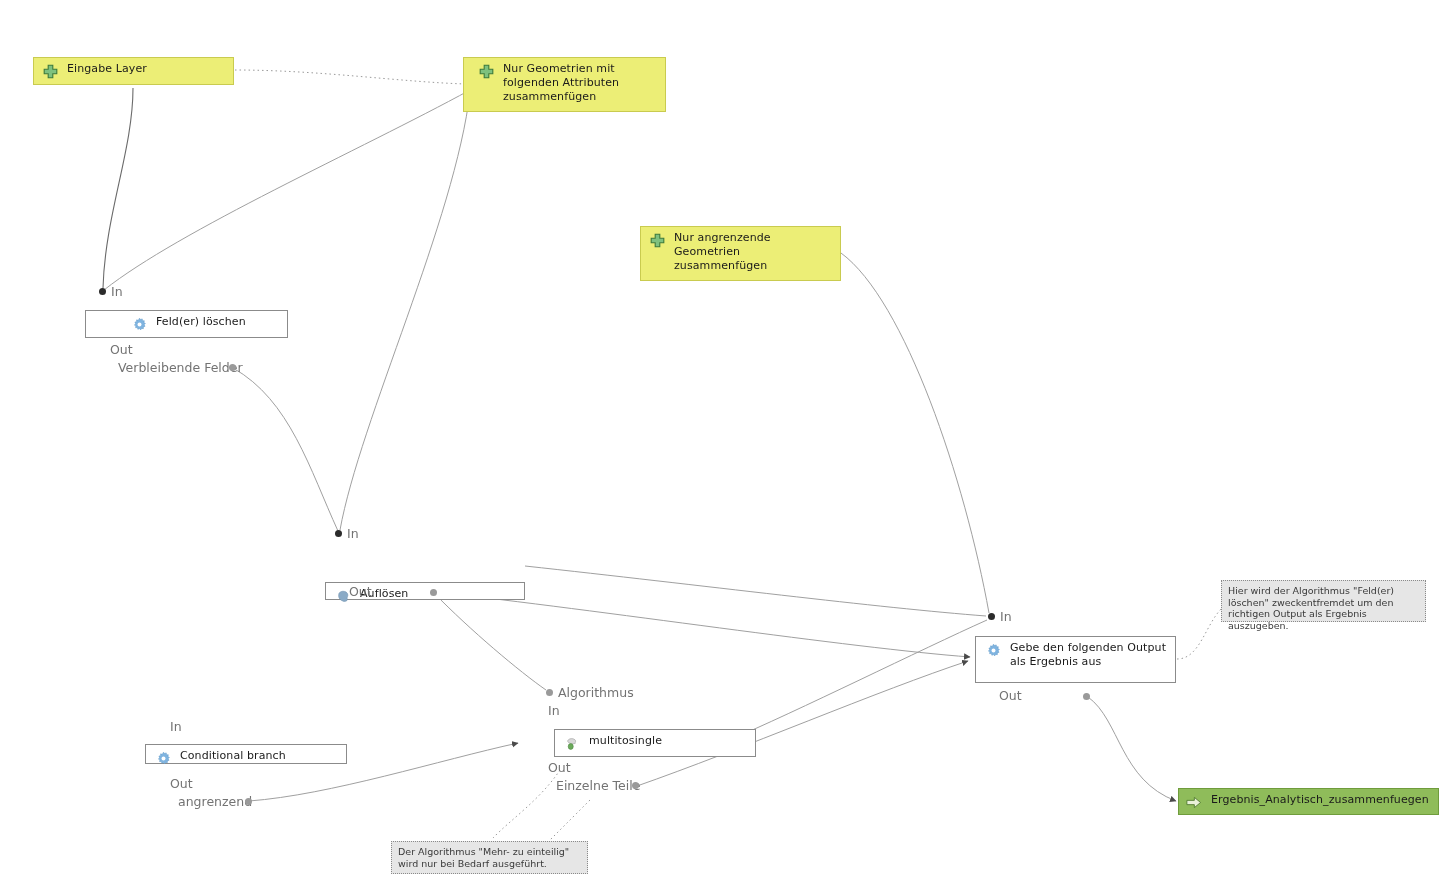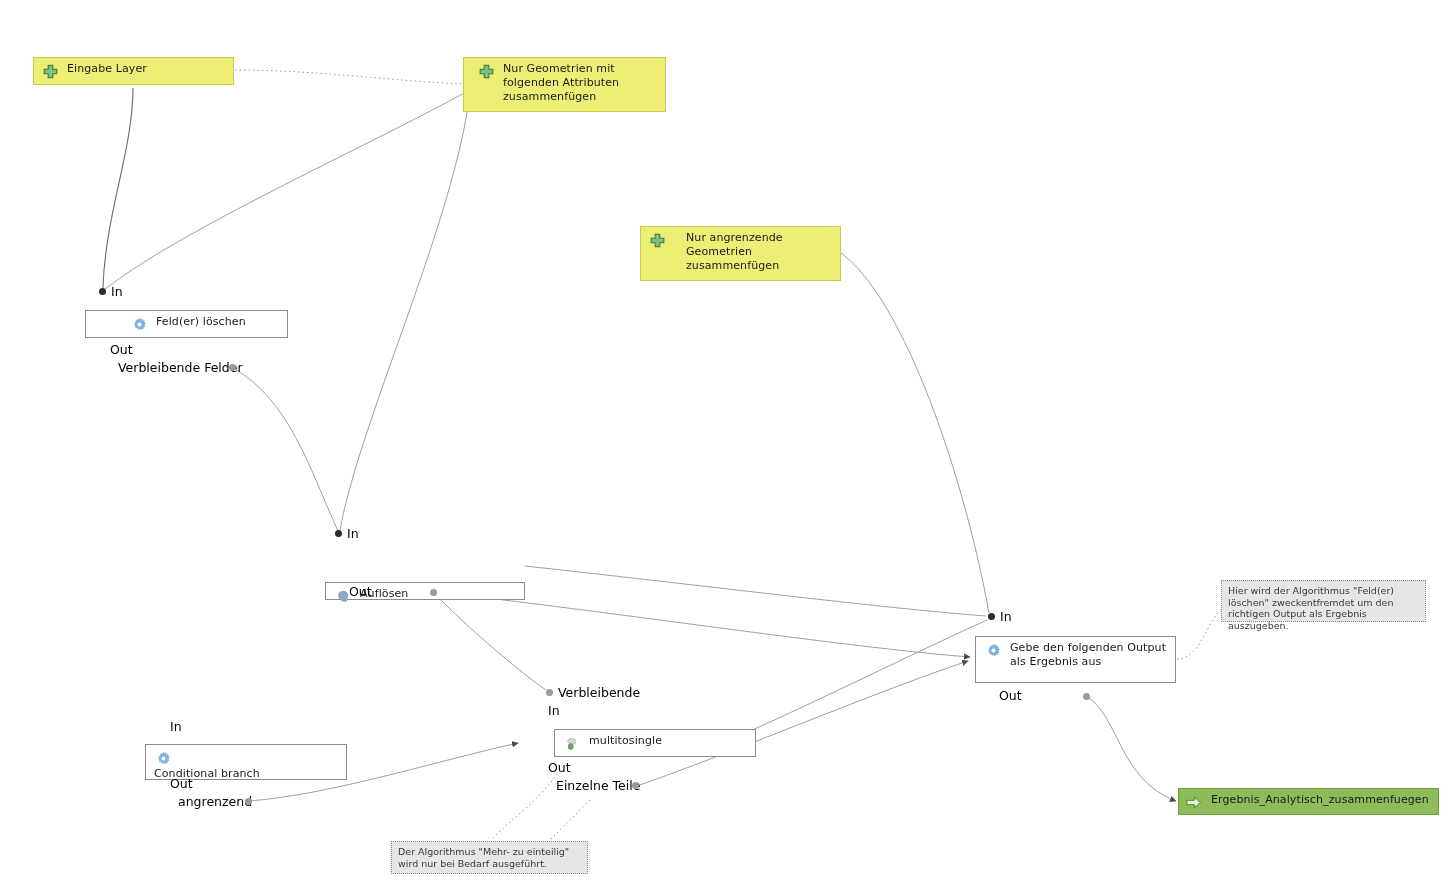--- a/index.html
+++ b/index.html
@@ -66,21 +66,21 @@
     justify-content: center;
   }
   .node-label {
     flex: 1 1 auto;
     white-space: pre-line;
     color: #1a1a1a;
   }
   .port-label {
     position: absolute;
     font-size: 12.5px;
-    color: #000000;
+    color: #737373;
     white-space: nowrap;
     line-height: 14px;
   }
   .comment {
     position: absolute;
     box-sizing: border-box;
     background: #e6e6e6;
     border: 1px dotted #8a8a8a;
     font-size: 9.5px;
     line-height: 11.5px;
@@ -162,21 +162,21 @@
     <span class="node-icon">
       <svg width="15" height="15" viewBox="0 0 15 15">
         <path d="M5.2,1.2 h4.6 v4 h4 v4.6 h-4 v4 h-4.6 v-4 h-4 v-4.6 h4 z" fill="#7ec17e" stroke="#3d7a3d" stroke-width="1.1"></path>
       </svg>
     </span>
     <span class="node-label">Nur Geometrien mit
 folgenden Attributen
 zusammenfügen</span>
   </div>
 
-  <div class="node param" style="left:640px; top:226px; width:201px; height:55px;gap:12px;">
+  <div class="node param" style="left:640px; top:226px; width:201px; height:55px;">
     <span class="node-icon">
       <svg width="15" height="15" viewBox="0 0 15 15">
         <path d="M5.2,1.2 h4.6 v4 h4 v4.6 h-4 v4 h-4.6 v-4 h-4 v-4.6 h4 z" fill="#7ec17e" stroke="#3d7a3d" stroke-width="1.1"></path>
       </svg>
     </span>
     <span class="node-label">Nur angrenzende
 Geometrien
 zusammenfügen</span>
   </div>
 
@@ -228,38 +228,38 @@
     </span>
     <span class="node-label">Gebe den folgenden Output
 als Ergebnis aus</span>
   </div>
 
   <div class="port-label" style="left:999px; top:689px;">Out</div>
   <div class="dot hollowgray" style="left:1083px; top:693px;"></div>
 
   <div class="port-label" style="left:170px; top:720px;">In</div>
 
-  <div class="node alg" style="left:145px; top:744px; width:202px; height:36px;flex-direction:column;">
+  <div class="node alg" style="left:145px; top:744px; width:202px; height:20px;">
     <span class="node-icon">
       <svg width="15" height="15" viewBox="0 0 16 16">
         <g fill="#7fb4e0" stroke="#5c96c8" stroke-width="0.5">
           <path d="M8,1.2 l1.1,1.5 1.8,-0.7 0.4,1.9 1.9,0.1 -0.5,1.85 1.6,1.05 -1.35,1.35 0.95,1.65 -1.8,0.65 0.05,1.9 -1.9,-0.3 -1,1.6 -1.25,-1.4 -1.75,0.8 -0.55,-1.85 -1.9,0.05 0.35,-1.9 -1.65,-0.95 1.4,-1.3 -0.8,-1.75 1.85,-0.5 -0.1,-1.9 1.9,0.4 z"></path>
         </g>
         <circle cx="8" cy="8" r="2.1" fill="#ffffff"></circle>
       </svg>
     </span>
     <span class="node-label">Conditional branch</span>
   </div>
 
   <div class="port-label" style="left:170px; top:777px;">Out</div>
   <div class="port-label" style="left:178px; top:795px;">angrenzend</div>
   <div class="dot hollowgray" style="left:245px; top:798px;"></div>
 
   <div class="dot hollowgray" style="left:546px; top:689px;"></div>
-  <div class="port-label" style="left:558px; top:686px;">Verbleibende</div>
+  <div class="port-label" style="left:558px; top:686px;">Algorithmus</div>
   <div class="port-label" style="left:548px; top:704px;">In</div>
 
   <div class="node alg" style="left:523px; top:729px; width:202px; height:28px;margin-left:31px;">
     <span class="node-icon">
       <svg width="15" height="15" viewBox="0 0 16 16">
         <path d="M3.4,4.2 C5.2,2.2 9.6,2.4 11,4.4 C12,5.9 10.4,6.8 11,7.8 C9.6,8.6 5.4,8.4 3.8,7 C2.6,6 2.6,5 3.4,4.2 z" fill="#d9d9d9" stroke="#9b9b9b" stroke-width="0.6"></path>
         <ellipse cx="6.1" cy="11.2" rx="2.7" ry="3.1" fill="#6aaa5a" stroke="#4d8440" stroke-width="0.6"></ellipse>
       </svg>
     </span>
     <span class="node-label">multitosingle</span>

